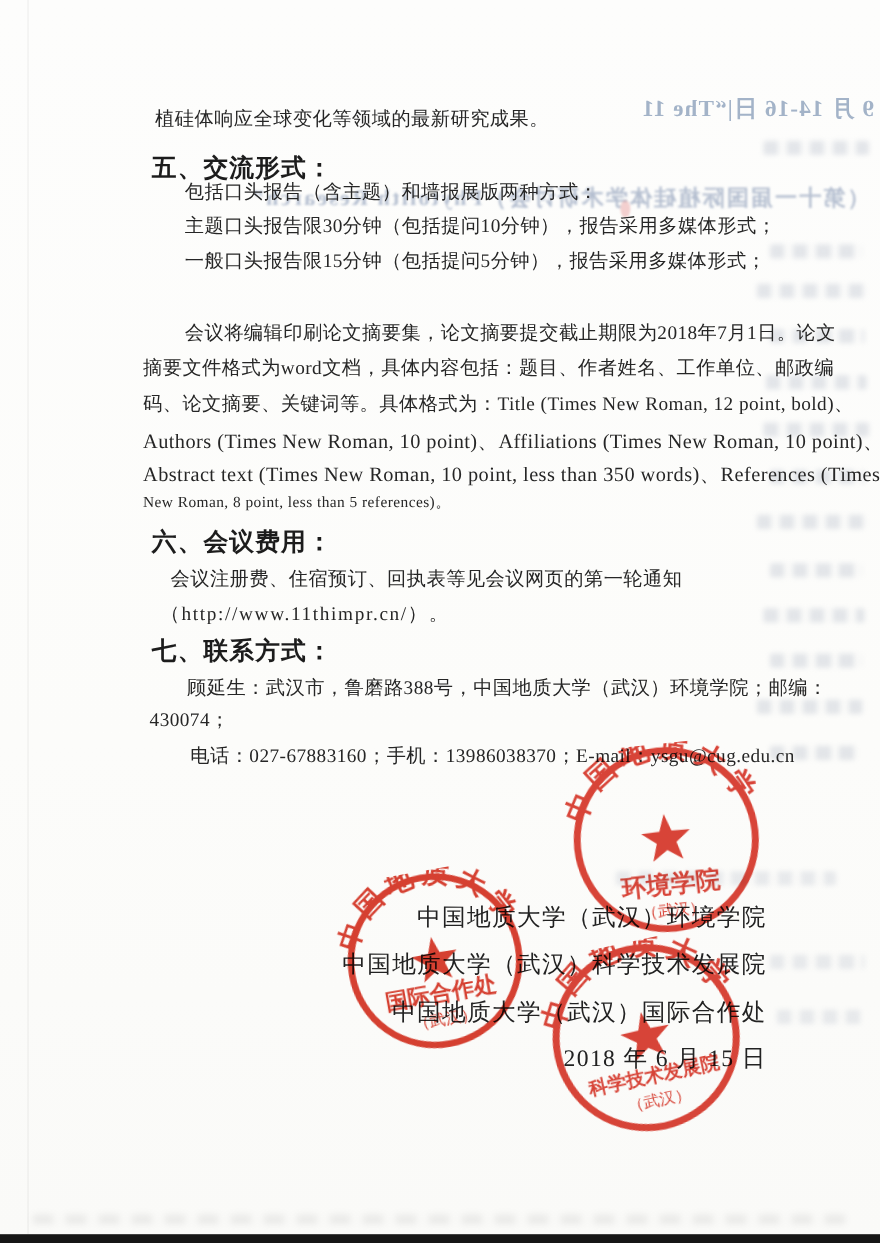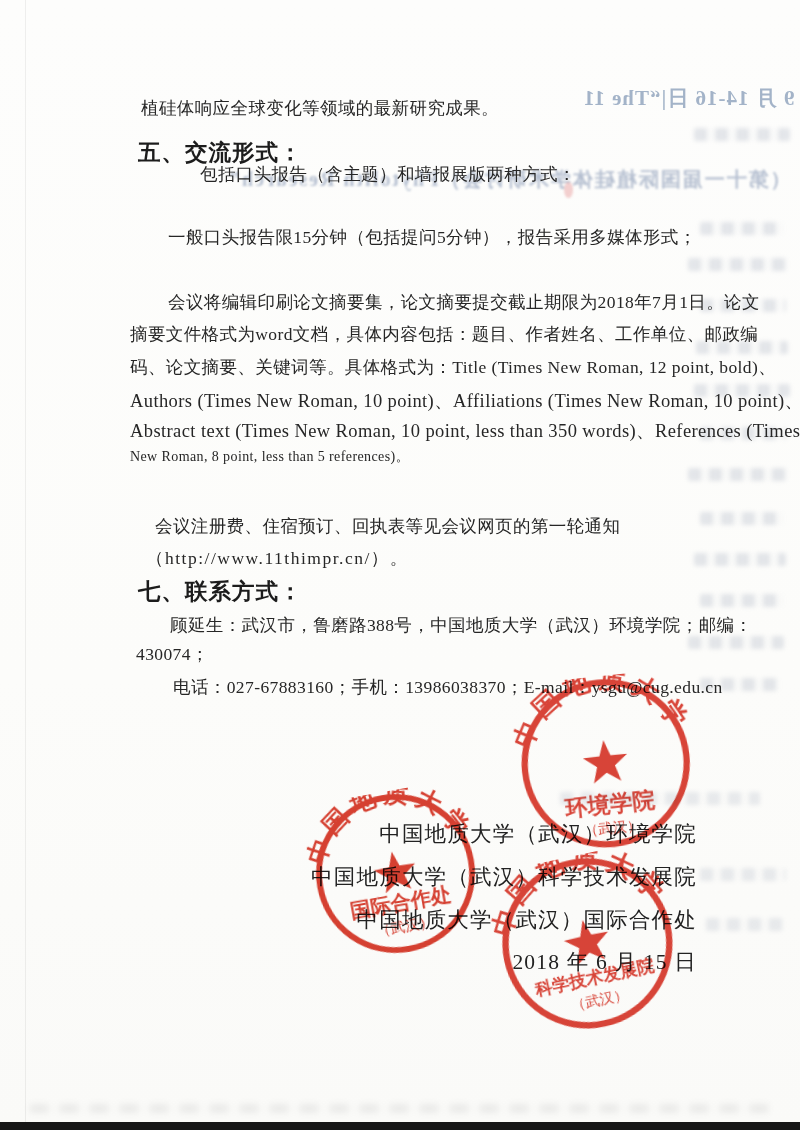--- a/index.html
+++ b/index.html
@@ -63,29 +63,31 @@
   <div class="sm" style="left:700px;top:594px;width:84px;"></div>
   <div class="sm" style="left:688px;top:636px;width:96px;"></div>
   <div class="sm" style="left:700px;top:678px;width:80px;"></div>
   <div class="sm" style="left:560px;top:792px;width:200px;opacity:.4;"></div>
   <div class="sm" style="left:700px;top:868px;width:86px;opacity:.4;"></div>
   <div class="sm" style="left:706px;top:918px;width:78px;opacity:.4;"></div>
 
   <div class="tl" style="left:141px;top:96px;">植硅体响应全球变化等领域的最新研究成果。</div>
 
   <div class="tl h" style="left:138px;top:119px;margin-top:18px;">五、交流形式：</div>
-  <div class="tl" style="left:168px;top:162px;margin-left:32px;">包括口头报告（含主题）和墙报展版两种方式：</div>
+  <div class="tl" style="left:168px;top:162px;">包括口头报告（含主题）和墙报展版两种方式：</div>
+  <div class="tl" style="left:168px;top:193px;">主题口头报告限30分钟（包括提问10分钟），报告采用多媒体形式；</div>
   <div class="tl" style="left:168px;top:225px;">一般口头报告限15分钟（包括提问5分钟），报告采用多媒体形式；</div>
   <div class="tl" style="left:168px;top:290px;">会议将编辑印刷论文摘要集，论文摘要提交截止期限为2018年7月1日。论文</div>
   <div class="tl" style="left:130px;top:322px;">摘要文件格式为word文档，具体内容包括：题目、作者姓名、工作单位、邮政编</div>
   <div class="tl" style="left:130px;top:355px;">码、论文摘要、关键词等。具体格式为：Title (Times New Roman, 12 point, bold)、</div>
   <div class="tl" style="left:130px;top:388px;font-size:18.5px;">Authors (Times New Roman, 10 point)、Affiliations (Times New Roman, 10 point)、</div>
   <div class="tl" style="left:130px;top:418px;font-size:18.5px;">Abstract text (Times New Roman, 10 point, less than 350 words)、References (Times</div>
   <div class="tl" style="left:130px;top:448px;font-size:14px;">New Roman, 8 point, less than 5 references)。</div>
 
+  <div class="tl h" style="left:138px;top:477px;">六、会议费用：</div>
   <div class="tl" style="left:155px;top:514px;">会议注册费、住宿预订、回执表等见会议网页的第一轮通知</div>
   <div class="tl mono" style="left:146px;top:546px;">（http://www.11thimpr.cn/）。</div>
 
   <div class="tl h" style="left:138px;top:576px;">七、联系方式：</div>
   <div class="tl" style="left:170px;top:613px;">顾延生：武汉市，鲁磨路388号，中国地质大学（武汉）环境学院；邮编：</div>
   <div class="tl" style="left:136px;top:642px;">430074；</div>
   <div class="tl" style="left:173px;top:675px;">电话：027-67883160；手机：13986038370；E-mail：ysgu@cug.edu.cn</div>
 
   <div class="sig" style="top:819px;">中国地质大学（武汉）环境学院</div>
   <div class="sig" style="top:862px;">中国地质大学（武汉）科学技术发展院</div>

